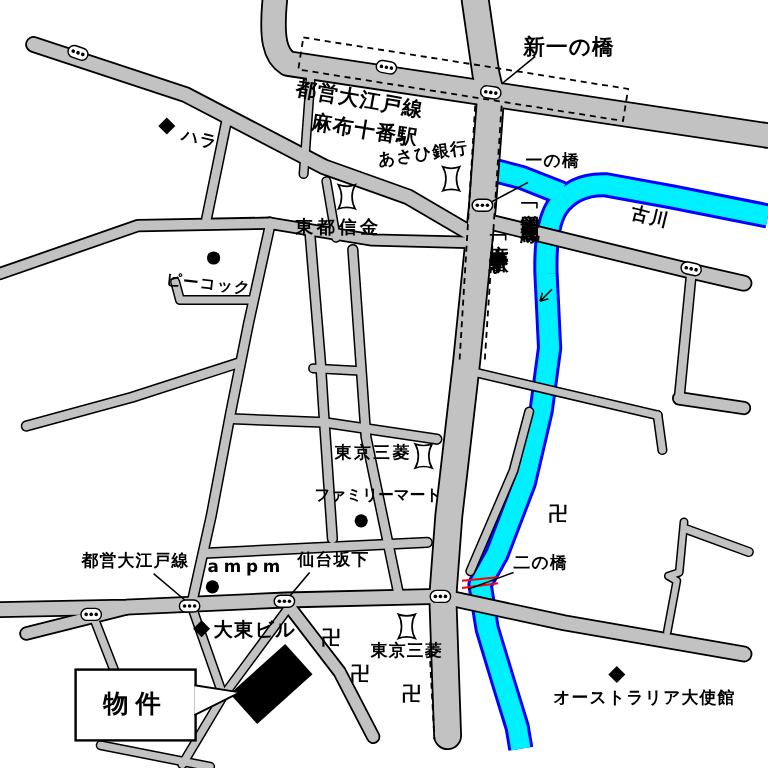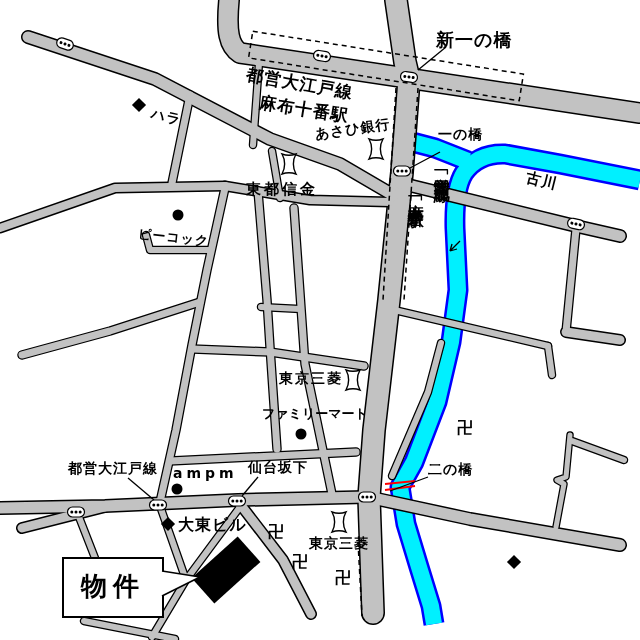--- a/index.html
+++ b/index.html
@@ -20,21 +20,21 @@
   .riv-c{stroke:#0000ff;stroke-width:21;fill:none;stroke-linejoin:round;stroke-linecap:butt;}
   .riv-f{stroke:#00f0ff;stroke-width:16;fill:none;stroke-linejoin:round;stroke-linecap:butt;}
   .dash{stroke:#000;stroke-width:1.5;fill:none;stroke-dasharray:5 4;}
   .ptr{stroke:#000;stroke-width:1.3;fill:none;}
   .red{stroke:#ff0000;stroke-width:1.8;fill:none;}
   .lbl{position:absolute;color:#000;white-space:nowrap;line-height:1.05;
        font-weight:600;letter-spacing:1px;}
   .vert{writing-mode:vertical-rl;text-orientation:mixed;letter-spacing:2px;}
   .temple{position:absolute;font-size:16px;font-weight:700;color:#000;}
   #bukken-box{position:absolute;left:63px;top:558px;width:100px;height:56px;
-      display:flex;align-items:center;justify-content:center;font-size:26px;
+      display:flex;align-items:center;justify-content:center;font-size:21px;
       font-weight:700;letter-spacing:6px;color:#000;}
 </style>
 </head>
 <body>
 
 <div id="stage">
 
 <svg width="640" height="640" viewBox="0 0 640 640">
   <defs>
     <g id="tlight">
@@ -193,19 +193,20 @@
 <div class="lbl vert" style="left:407px;top:190px;font-size:16px;height:130px;">「麻布十番駅</div>
 <div class="lbl" style="left:279px;top:371px;font-size:14px;letter-spacing:2px;">東京三菱</div>
 <div class="lbl" style="left:262px;top:407px;font-size:13px;letter-spacing:0px;">ファミリーマート</div>
 <div class="lbl" style="left:248px;top:461px;font-size:14px;font-family:Liberation Mono, monospace;">仙台坂下</div>
 <div class="lbl" style="left:173px;top:466px;font-size:14px;font-weight:700;letter-spacing:4px;">ampm</div>
 <div class="lbl" style="left:68px;top:461px;font-size:14px;">都営大江戸線</div>
 <div class="lbl" style="left:178px;top:517px;font-size:16px;">大東ビル</div>
 <div id="bukken-box">物件</div>
 <div class="lbl" style="left:309px;top:536px;font-size:14px;">東京三菱</div>
 <div class="lbl" style="left:428px;top:462px;font-size:14px;">二の橋</div>
+<div class="lbl" style="left:461px;top:575px;font-size:14px;">オーストラリア大使館</div>
 
 <div class="temple" style="left:268px;top:522px;">卍</div>
 <div class="temple" style="left:292px;top:552px;">卍</div>
 <div class="temple" style="left:335px;top:568px;">卍</div>
 <div class="temple" style="left:457px;top:418px;">卍</div>
 
 </div>
 
 </body></html>

